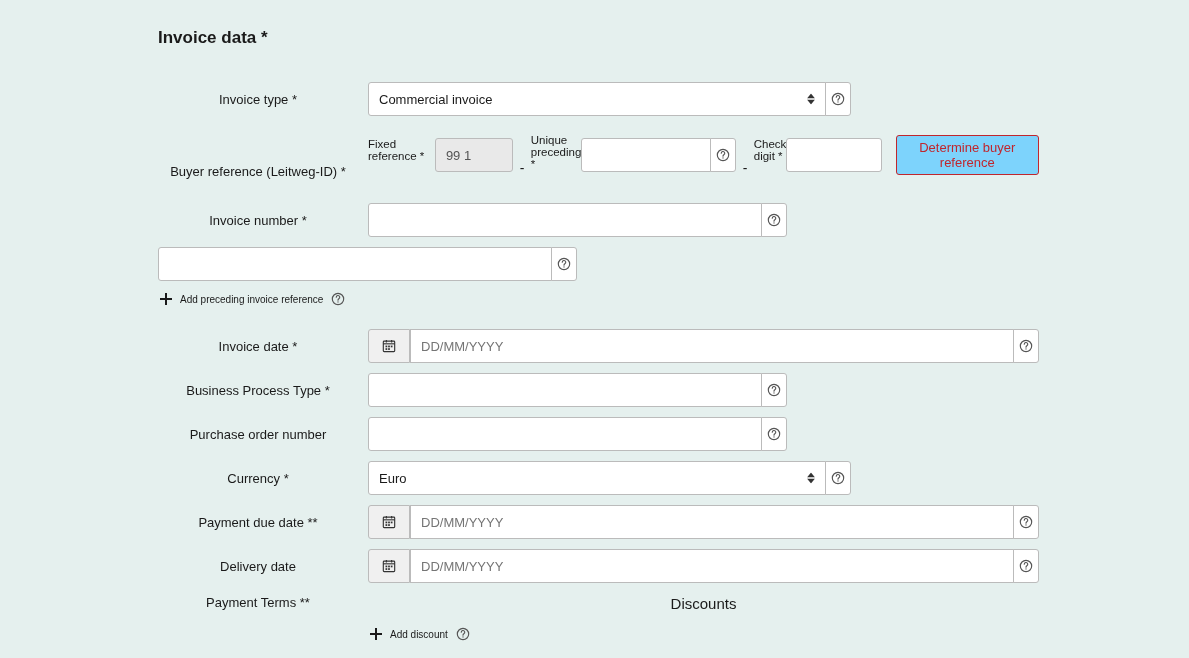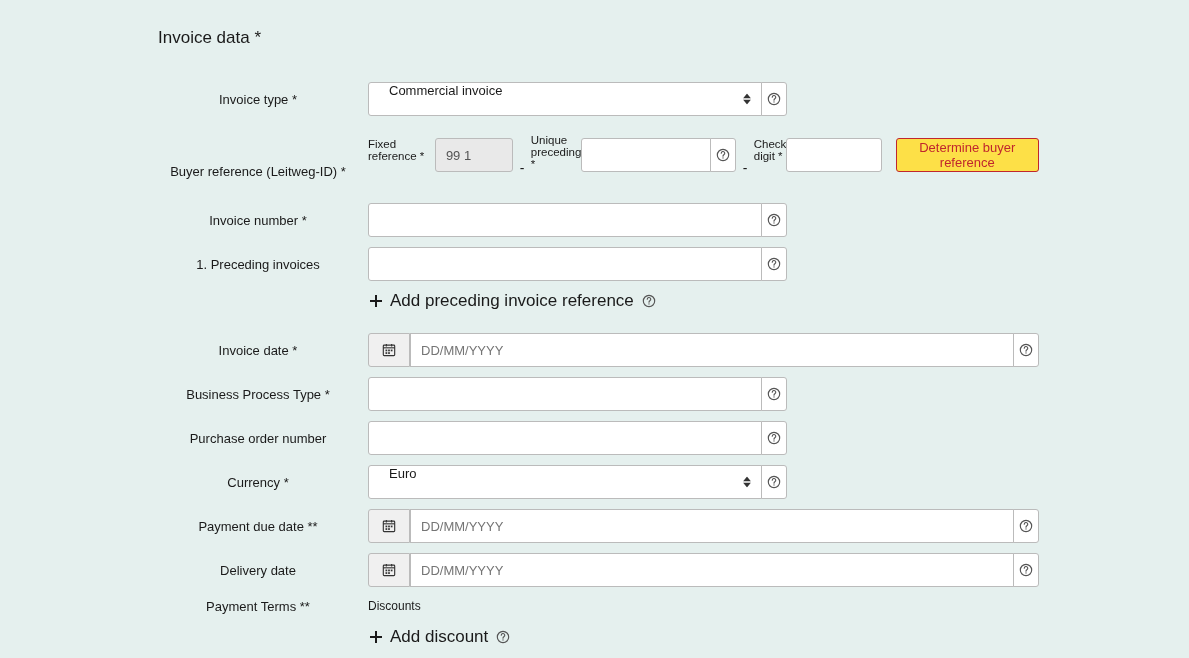--- a/index.html
+++ b/index.html
@@ -10,21 +10,21 @@
     font-size: 13px;
     color: #1a1a1a;
   }
   .page {
     width: 1189px;
     min-height: 658px;
     padding: 28px 150px 10px 158px;
   }
   h3.section-title {
     font-size: 17px;
-    font-weight: 400;
+    font-weight: 700;
     margin: 0 0 34px 0;
     color: #1a1a1a;
   }
   .row {
     display: flex;
     align-items: flex-start;
     margin-bottom: 10px;
   }
   .label {
     width: 210px;
@@ -68,23 +68,24 @@
     background: #e9e9e9;
     color: #555;
     padding: 12px 10px;
     display: flex;
     align-items: center;
     border-radius: 3px 0 0 3px;
   }
   .select {
     position: relative;
     display: flex;
-    padding: 0 20px;
+    align-items: center;
+    padding: 0 10px;
     cursor: pointer;
-    width: 394px;
+    width: 458px;
   }
   .select .caret {
     position: absolute;
     right: 10px;
     top: 50%;
     transform: translateY(-50%);
     display: flex;
     flex-direction: column;
     gap: 1px;
   }
@@ -110,47 +111,48 @@
     background: #f0f0f0;
     border-radius: 3px 0 0 3px;
   }
   .date-input {
     flex: 1;
     border-left: none;
     padding: 0 10px;
     outline: none;
   }
   .btn-outline {
-    height: 34px;
+    height: 40px;
     padding: 0 14px;
     border: 1px solid #c0262d;
     color: #c0262d;
-    background: #fde047;
+    background: #7dd3fc;
     border-radius: 3px;
     cursor: pointer;
     font-size: 13px;
     margin-left: 10px;
   }
   .add-line {
     display: flex;
     align-items: center;
-    font-size: 17px;
+    font-size: 10px;
     margin: 6px 0 12px 0;
     cursor: pointer;
     text-align: center;
   }
   .plus-icon {
     width: 16px; height: 16px;
     display: inline-flex; align-items: center; justify-content: center;
     margin-right: 6px;
   }
   .add-line .help-inline { margin-left: 8px; display: inline-flex; cursor: pointer; }
   .sub-heading {
-    font-size: 12px;
+    font-size: 15px;
     padding-top: 10px;
+    text-align: center;
   }
   .w-full { width: 394px; }
   .w-fixed { width: 96px; }
   .w-unique { width: 130px; }
   .w-check { width: 96px; }
   .rounded-l { border-radius: 3px 0 0 3px; }
   .rounded { border-radius: 3px; }
 </style>
 </head>
 <body>
@@ -236,21 +238,20 @@
               <circle cx="8" cy="8" r="6.5" fill="none" stroke="#555" stroke-width="1.3"></circle>
               <path d="M6 6 a2 2 0 1 1 3 1.7 c-0.7 0.5 -1 0.8 -1 1.6" fill="none" stroke="#555" stroke-width="1.3" stroke-linecap="round"></path>
               <circle cx="8" cy="11.3" r="0.8" fill="#555"></circle>
             </svg>
       </div>
     </div>
       </div>
   </div>
 
   <div class="row">
-    <div class="label">1. Preceding invoices</div>
     <div class="field-area">
       <div class="field-line">
         <input class="text w-full rounded-l" type="text" value="" style="">
         <div class="help-btn">
           <svg width="14" height="14" viewBox="0 0 16 16">
               <circle cx="8" cy="8" r="6.5" fill="none" stroke="#555" stroke-width="1.3"></circle>
               <path d="M6 6 a2 2 0 1 1 3 1.7 c-0.7 0.5 -1 0.8 -1 1.6" fill="none" stroke="#555" stroke-width="1.3" stroke-linecap="round"></path>
               <circle cx="8" cy="11.3" r="0.8" fill="#555"></circle>
             </svg>
         </div>

